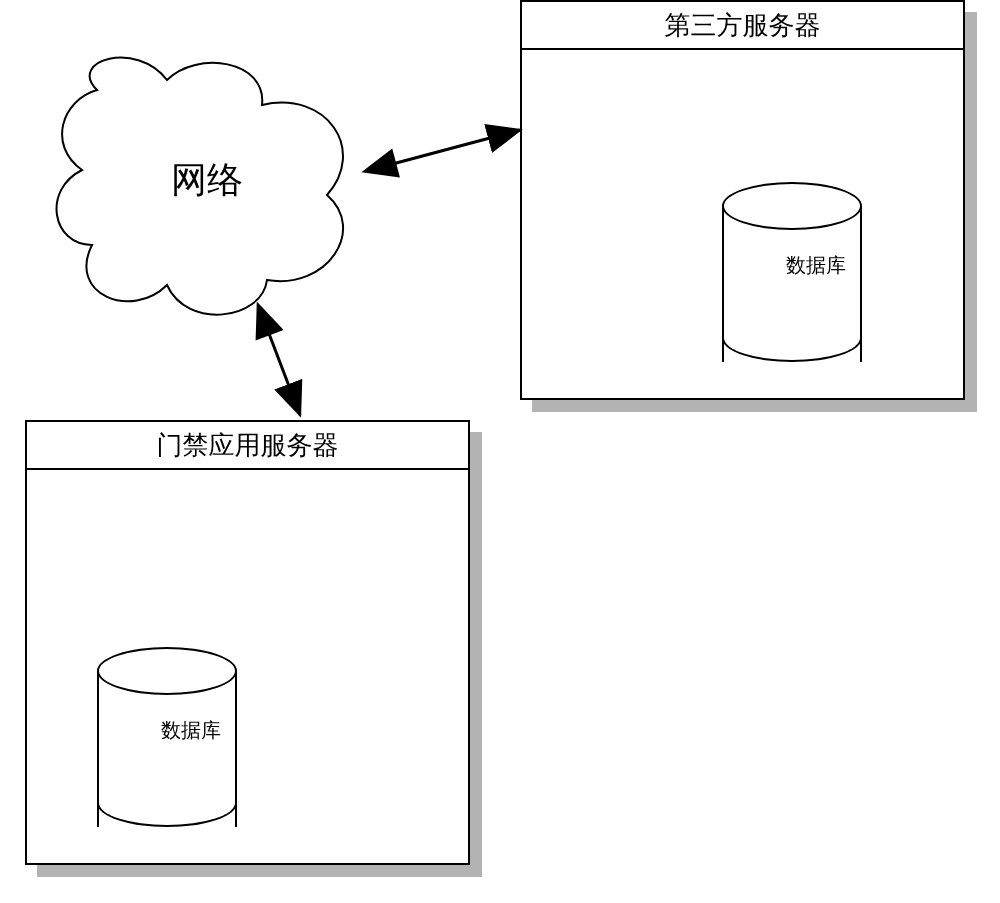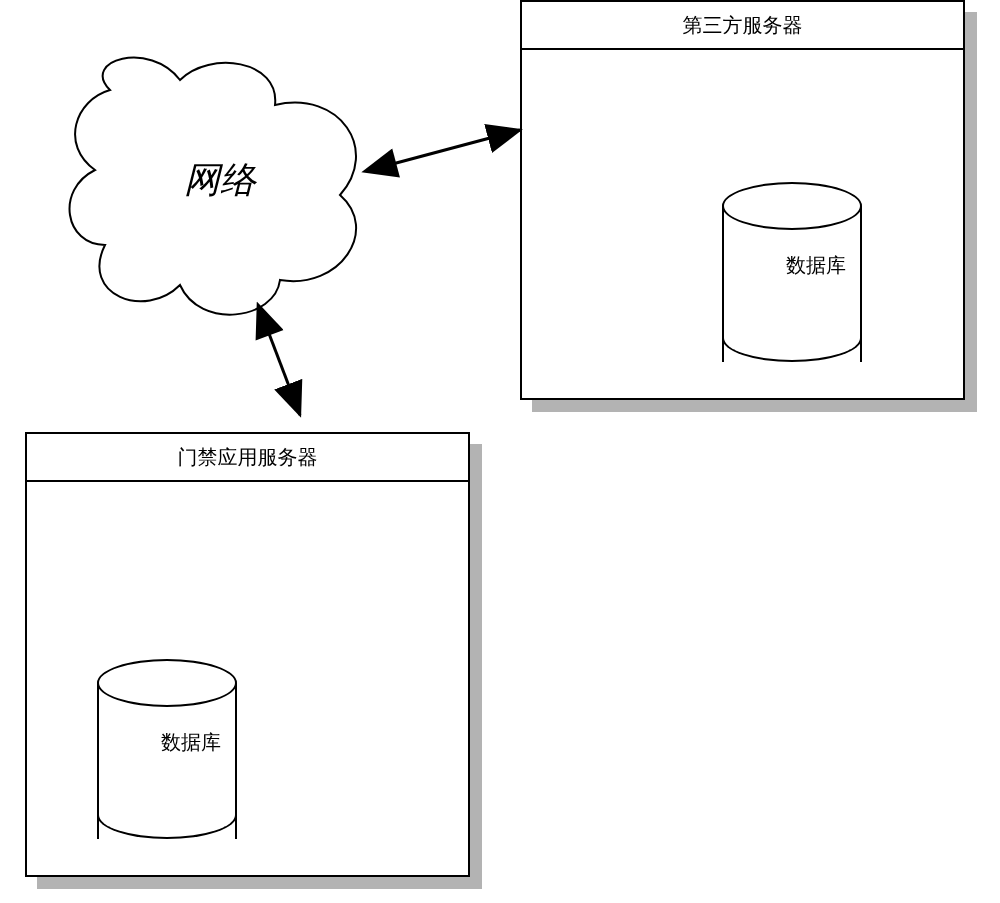--- a/index.html
+++ b/index.html
@@ -1,38 +1,38 @@
 <!DOCTYPE html>
 <html><head>
 <meta charset="utf-8">
 <style>
   html,body{margin:0;padding:0;width:1000px;height:903px;background:#fff;font-family:"SimSun","Songti SC","STSong",serif;}
   .canvas{position:relative;width:1000px;height:903px;}
 
   
   .server .shadow{position:absolute;left:12px;top:12px;width:100%;height:100%;background:#b3b3b3;}
   .server .box{position:absolute;left:0;top:0;width:100%;height:100%;background:#fff;border:2px solid #000;box-sizing:border-box;}
-  .server .titlebar{position:absolute;left:0;top:0;width:100%;height:48px;border-bottom:2px solid #000;box-sizing:border-box;display:flex;align-items:center;justify-content:center;font-size:20px;}
+  .server .titlebar{position:absolute;left:0;top:0;width:100%;height:48px;border-bottom:2px solid #000;box-sizing:border-box;display:flex;align-items:center;justify-content:center;font-size:26px;}
 
   
   #server-thirdparty{position:absolute;left:520px;top:0;width:445px;height:400px;}
-  #server-access{position:absolute;left:25px;top:420px;width:445px;height:445px;margin-top:12px;}
+  #server-access{position:absolute;left:25px;top:420px;width:445px;height:445px;}
 
   
   .db{position:absolute;width:140px;height:180px;}
   .db .body{position:absolute;left:0;top:24px;width:140px;height:156px;background:#fff;border-left:2px solid #000;border-right:2px solid #000;box-sizing:border-box;}
   .db .top{position:absolute;left:0;top:0;width:140px;height:48px;background:#fff;border:2px solid #000;border-radius:50%;box-sizing:border-box;z-index:2;}
   .db .bottom{position:absolute;left:0;bottom:0;width:140px;height:48px;border:2px solid #000;border-top:none;border-radius:0 0 70px 70px / 0 0 24px 24px;box-sizing:border-box;background:#fff;}
   .db .label{position:absolute;left:0;top:70px;width:100%;text-align:center;font-size:20px;padding-left:24px;}
 
   #db1{left:200px;top:180px;}
   #db2{left:70px;top:225px;}
 
   
-  #network-cloud{position:absolute;left:50px;top:30px;width:340px;height:300px;font-style:italic;}
+  #network-cloud{position:absolute;left:37px;top:30px;width:340px;height:300px;}
   #network-cloud svg{width:100%;height:100%;}
   #network-cloud .label{position:absolute;left:0;top:0;width:100%;height:100%;display:flex;align-items:center;justify-content:center;font-size:36px;pointer-events:none;}
 </style>
 </head>
 <body>
 
 <div class="canvas">
 
   <div id="network-cloud">
     <svg viewBox="0 0 340 300">

